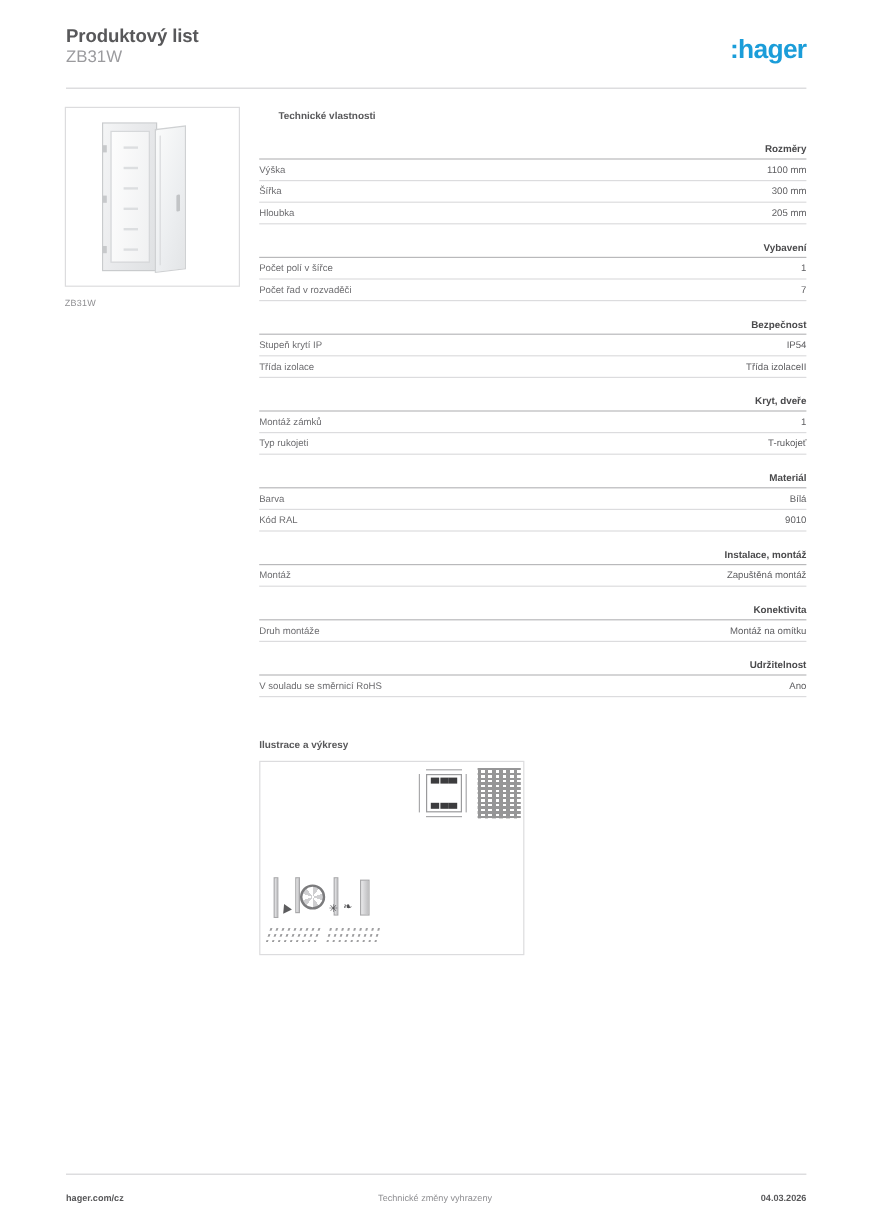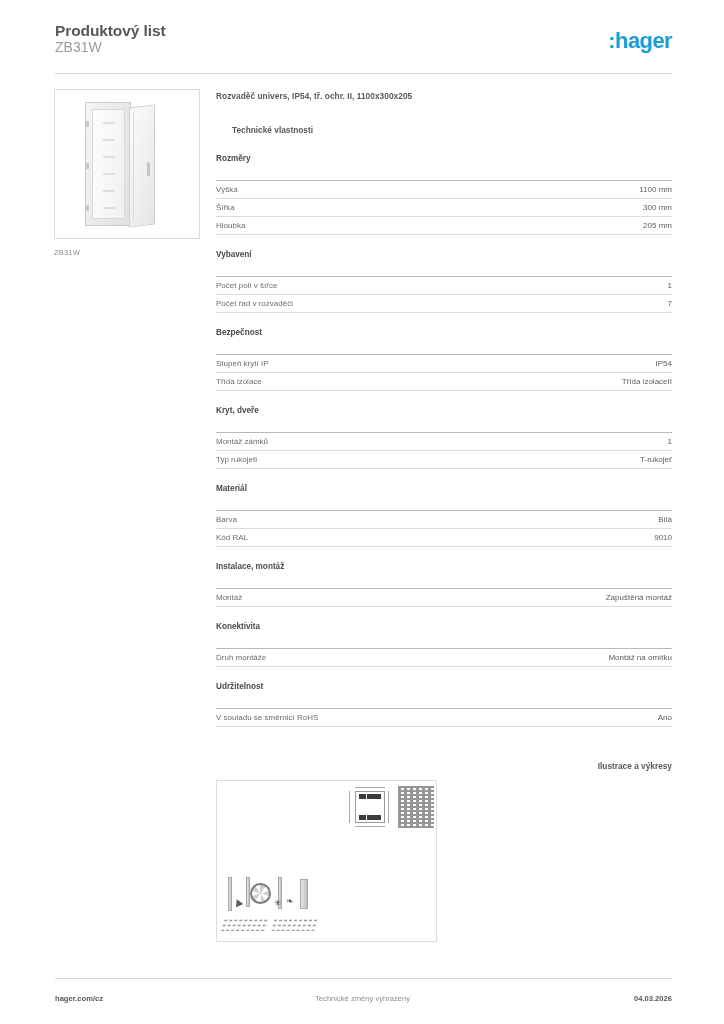--- a/index.html
+++ b/index.html
@@ -167,22 +167,23 @@
     color: #58585a;
     margin: 0 0 19px 16px;
   }
   .section {
     margin-bottom: 15px;
   }
   .section-head {
     font-size: 8.2px;
     font-weight: bold;
     color: #4a4a4c;
-    padding-bottom: 17px;
+    padding-bottom: 3px;
     border-bottom: 1px solid #b9b9bb;
+    text-align: right;
   }
   .spec-row {
     display: flex;
     justify-content: space-between;
     align-items: baseline;
     border-bottom: 1px solid #dcdcde;
     padding: 4px 0 3px 0;
     font-size: 8px;
     line-height: 10px;
   }
@@ -193,21 +194,20 @@
   .spec-value {
     color: #5d5d60;
     text-align: left;
     white-space: nowrap;
     padding-left: 12px;
   }
 
   
   .illus-block {
     margin-top: 34px;
-    text-align: right;
   }
   .illus-head {
     font-size: 8.3px;
     font-weight: bold;
     color: #58585a;
     margin-bottom: 9px;
   }
   .illus-box {
     width: 219px;
     height: 160px;
@@ -363,21 +363,20 @@
       </div>
       <div class="door">
         <div class="door-edge"></div>
         <div class="handle"></div>
       </div>
     </div>
     <div class="product-caption">ZB31W</div>
   </div>
 
   <div class="specs">
-    <div class="product-desc">Rozvaděč univers, IP54, tř. ochr. II, 1100x300x205</div>
     <div class="specs-title">Technické vlastnosti</div>
 
     <div id="sections-host">
         <div class="section">
           <div class="section-head">Rozměry</div>
           <div class="spec-row">
             <div class="spec-label">Výška</div>
             <div class="spec-value">1100 mm</div>
           </div>
           <div class="spec-row">

